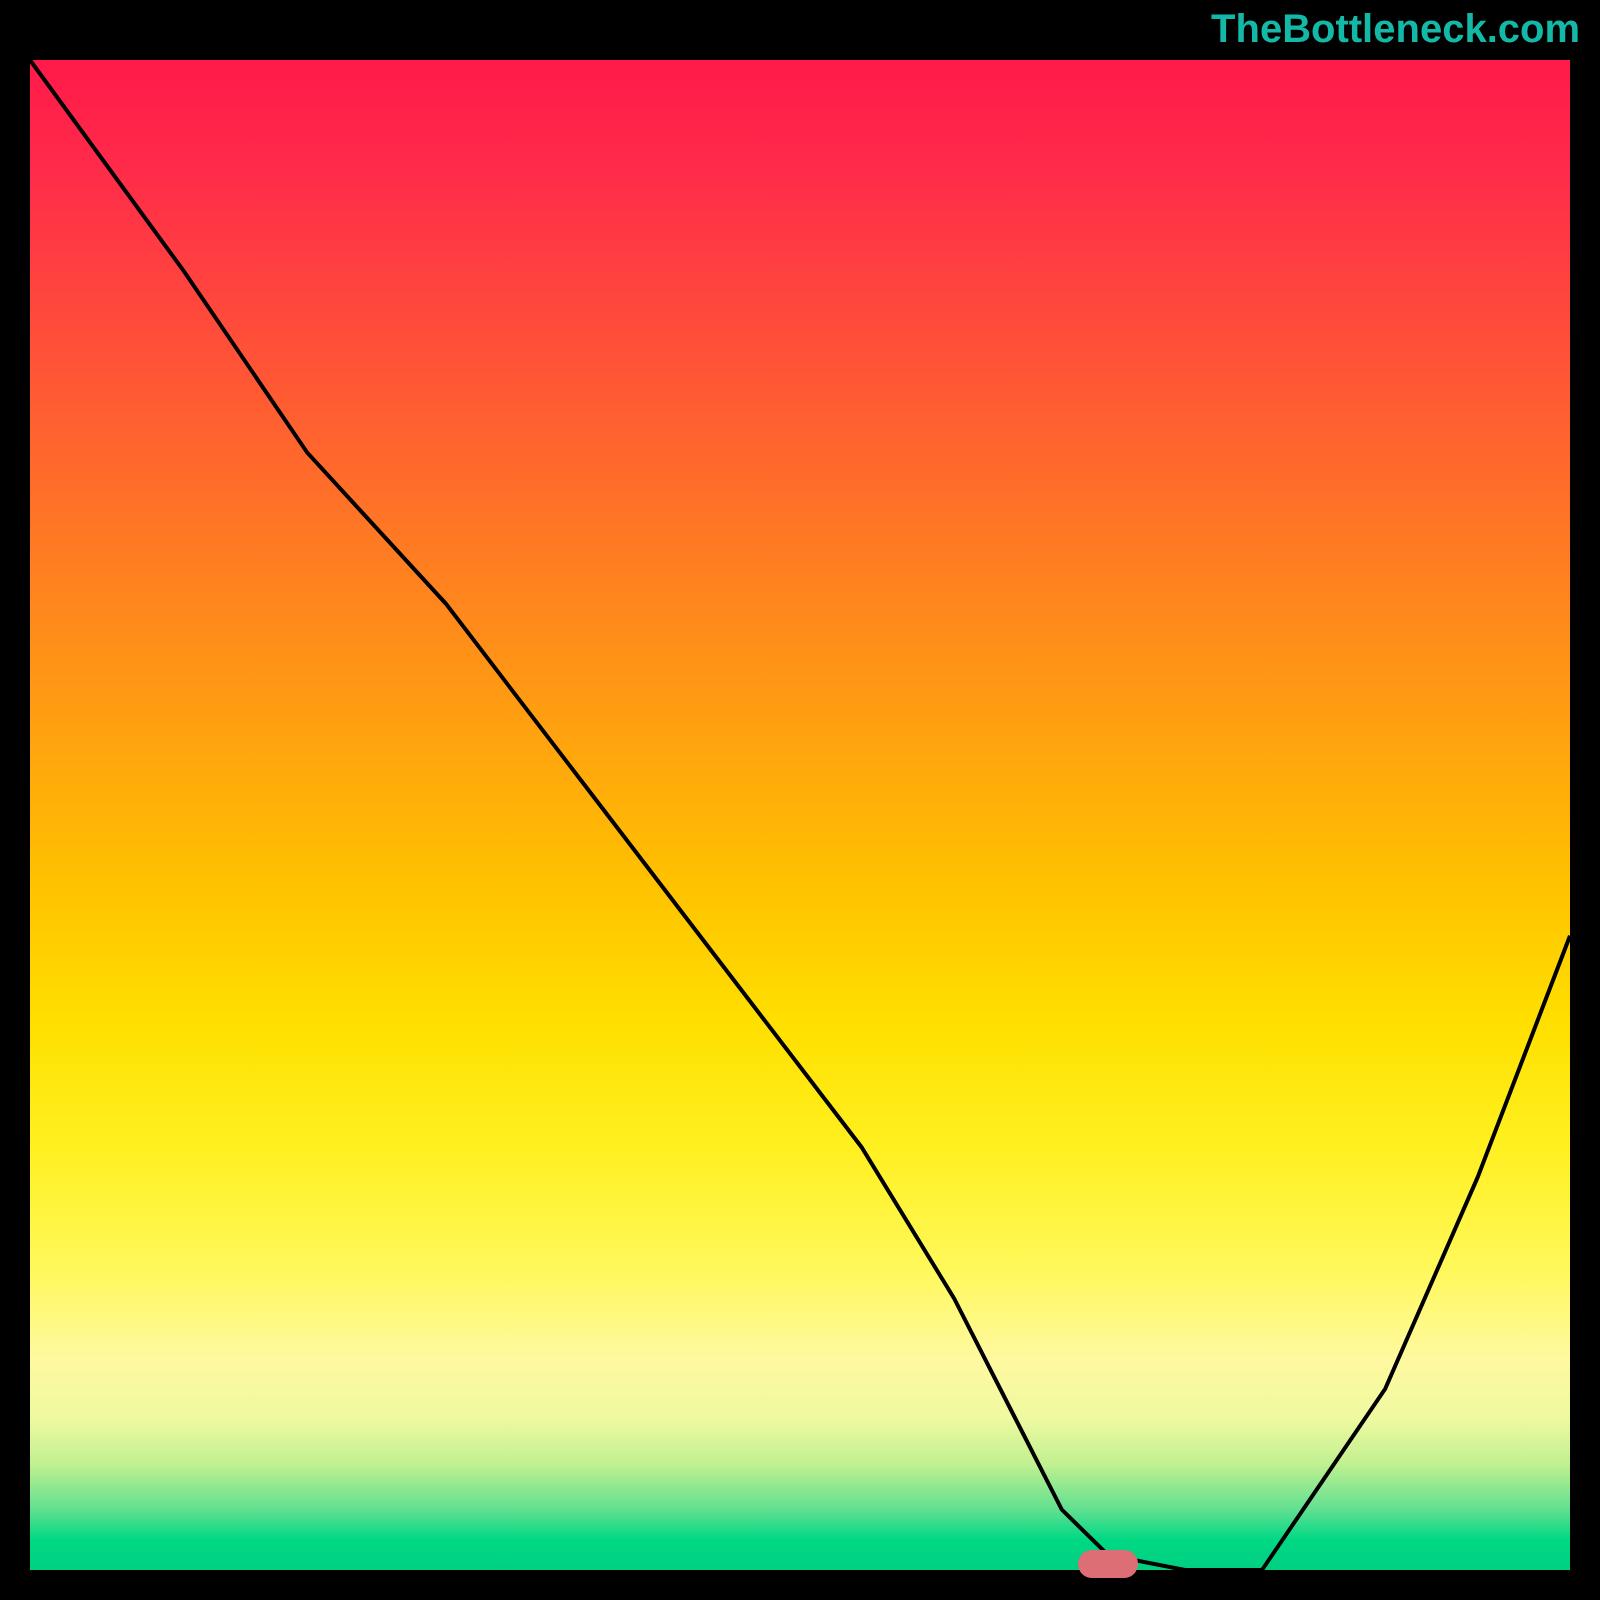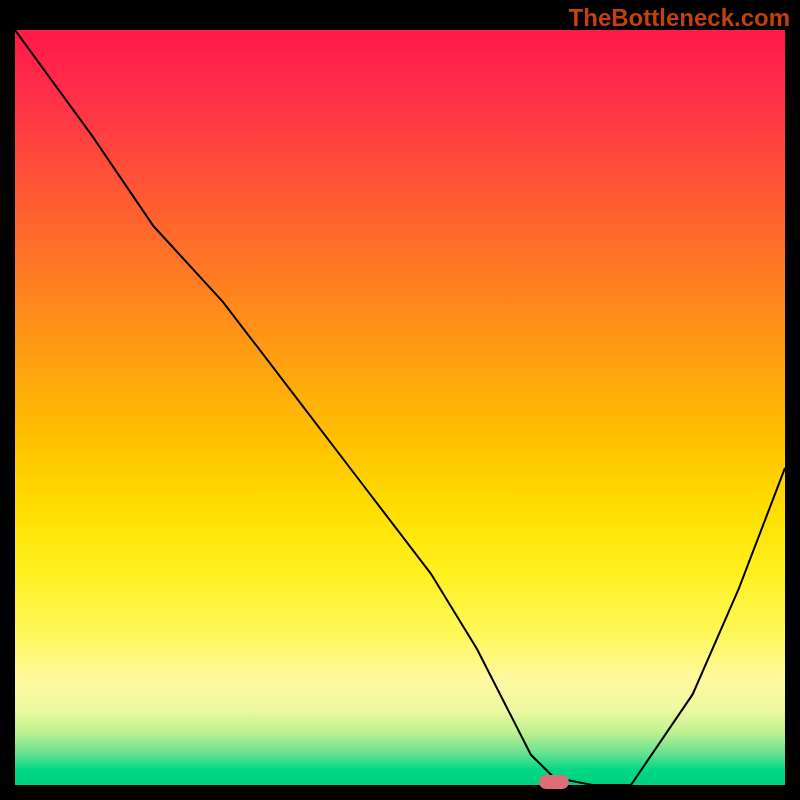--- a/index.html
+++ b/index.html
@@ -8,22 +8,22 @@
   height: 800px;
   background: #000;
   font-family: Arial, sans-serif;
   position: relative;
   overflow: hidden;
 }
 .watermark {
   position: absolute;
   top: 4px;
   right: 10px;
-  color: #c2410c;
-  font-size: 24px;
+  color: #14b8a6;
+  font-size: 20px;
   font-weight: bold;
   z-index: 10;
 }
 .plot-area {
   position: absolute;
   left: 15px;
   top: 30px;
   width: 770px;
   height: 755px;
 }

